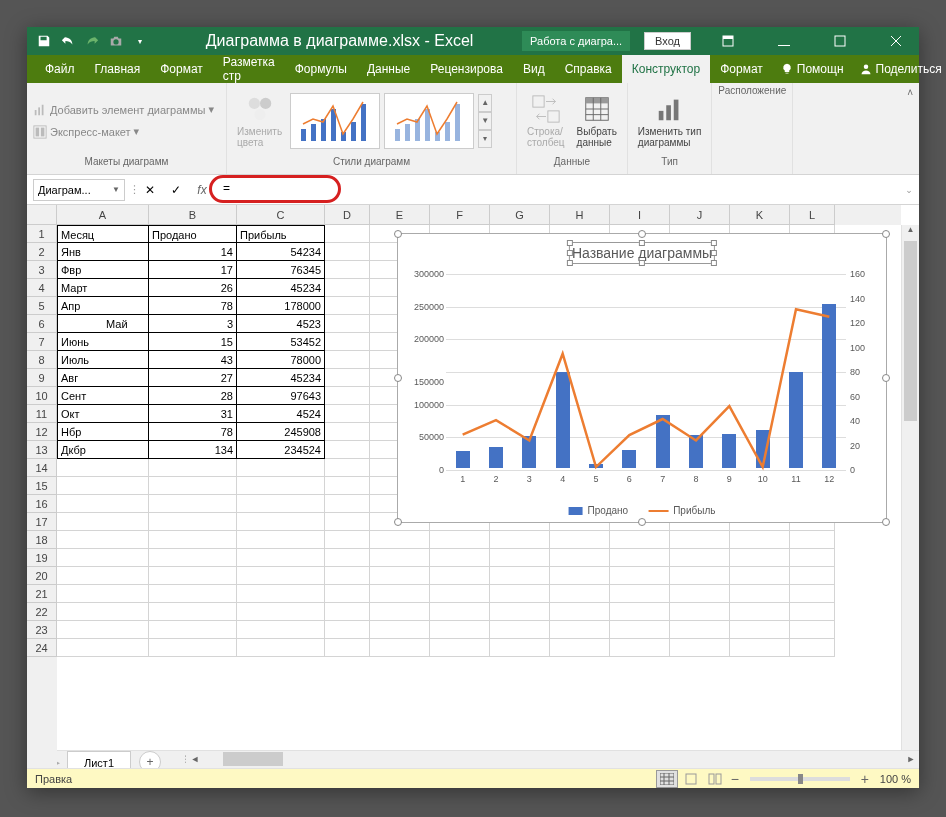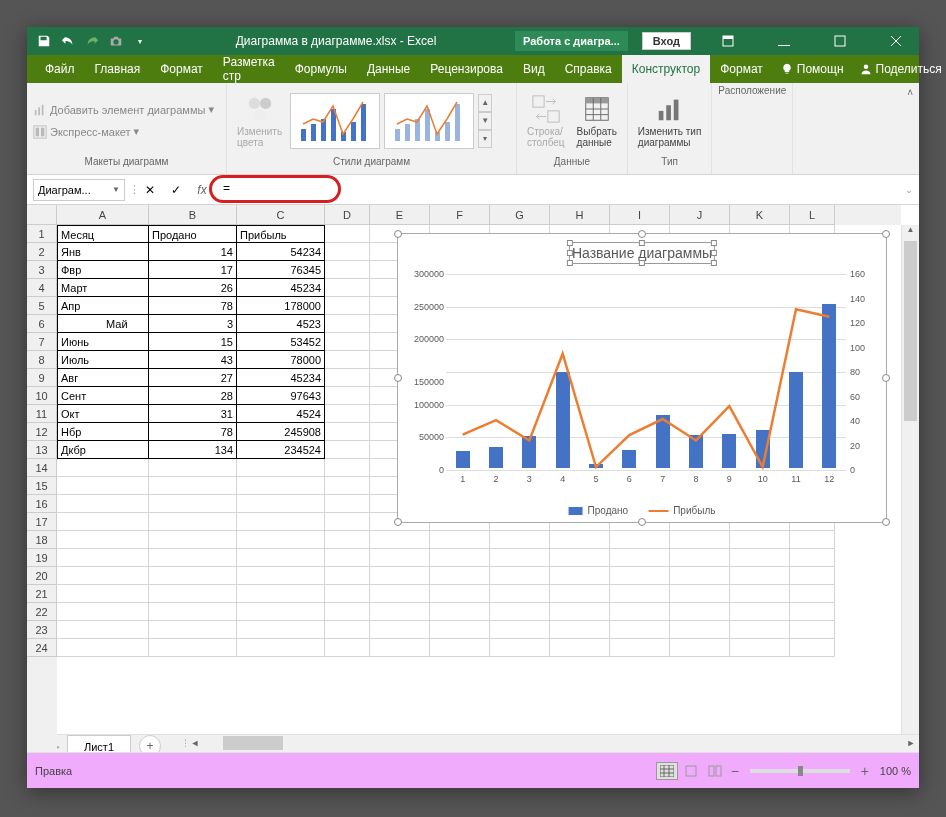--- a/index.html
+++ b/index.html
@@ -3,22 +3,22 @@
 <meta charset="utf-8">
 <style>
 * { margin:0; padding:0; box-sizing:border-box; font-family:'Segoe UI',Arial,sans-serif; }
 body { background:#555; width:946px; height:817px; overflow:hidden; position:relative; }
 .app { position:absolute; left:27px; top:27px; width:892px; height:761px; background:#fff; box-shadow:0 4px 20px rgba(0,0,0,0.4); display:flex; flex-direction:column; }
 
 
 .titlebar { height:28px; background:#217346; display:flex; align-items:center; color:#fff; font-size:11px; }
 .qat { display:flex; gap:6px; padding:0 8px; align-items:center; }
 .qat-btn { width:18px; height:18px; display:flex; align-items:center; justify-content:center; cursor:pointer; fill:#fff; }
-.title-center { flex:1; text-align:center; font-size:12px; }
-.title-right { display:flex; align-items:center; gap:10px;font-weight:bold; }
+.title-center { flex:1; text-align:center; font-size:16px; }
+.title-right { display:flex; align-items:center; gap:10px; }
 .chart-tools { background:#2e8b57; padding:4px 8px; font-size:11px; margin-right:4px; }
 .login-btn { background:#fff; color:#333; padding:2px 10px; font-size:11px; margin-right:4px; border:1px solid #ccc; }
 .win-btn { width:46px; height:28px; display:flex; align-items:center; justify-content:center; cursor:pointer; }
 .win-btn svg { fill:#fff; }
 
 
 .ribbon-tabs { height:28px; background:#4d7c0f; display:flex; padding-left:8px; font-size:12px; }
 .tab { padding:0 10px; height:28px; display:flex; align-items:center; color:#fff; cursor:pointer; }
 .tab.active { background:#f1f1f1; color:#217346; }
 .tab-right { margin-left:auto; display:flex; }
@@ -89,21 +89,21 @@
 .sheet-tabs { height:22px; background:#f0f0f0; display:flex; align-items:center; font-size:11px; }
 .nav-arrow { width:20px; text-align:center; color:#aaa; cursor:pointer; font-size:10px; }
 .sheet-tab { background:#fff; padding:2px 16px; border-top:1px solid #ccc; border-left:1px solid #ccc; border-right:1px solid #ccc; height:22px; line-height:18px; cursor:pointer; border-bottom:2px solid #217346; }
 .add-sheet { width:22px; height:22px; border:1px solid #ccc; border-radius:50%; margin-left:8px; display:flex; align-items:center; justify-content:center; color:#666; cursor:pointer; font-size:12px; background:#fff; }
 .hscroll-track { flex:1; margin-left:20px; height:16px; display:flex; align-items:center; position:relative; }
 .hscroll-sep { width:6px; font-size:9px; color:#999; }
 .h-thumb { width:60px; height:14px; background:#ccc; margin-left:20px; cursor:pointer; }
 .h-arrow { width:16px; height:16px; display:flex; align-items:center; justify-content:center; font-size:9px; color:#666; cursor:pointer; }
 
 
-.statusbar { height:36px; background:#f0abfc; border-top:1px solid #e1e1e1; display:flex; align-items:center; padding:0 8px; font-size:11px; color:#444; gap:8px; }
+.statusbar { height:20px; background:#fef9c3; border-top:1px solid #e1e1e1; display:flex; align-items:center; padding:0 8px; font-size:11px; color:#444; gap:8px; }
 .sb-right { margin-left:auto; display:flex; align-items:center; gap:2px; }
 .view-btn { width:22px; height:18px; display:flex; align-items:center; justify-content:center; border:1px solid transparent; cursor:pointer; }
 .view-btn.active { border-color:#999; background:#e0e0e0; }
 .zoom-slider { width:100px; height:4px; background:#ddd; position:relative; margin:0 6px; }
 .zoom-thumb { position:absolute; left:48%; top:-3px; width:5px; height:10px; background:#888; cursor:pointer; }
 .zoom-btn { width:14px; cursor:pointer; text-align:center; font-size:14px; color:#666; }
 </style>
 </head>
 <body>
 

